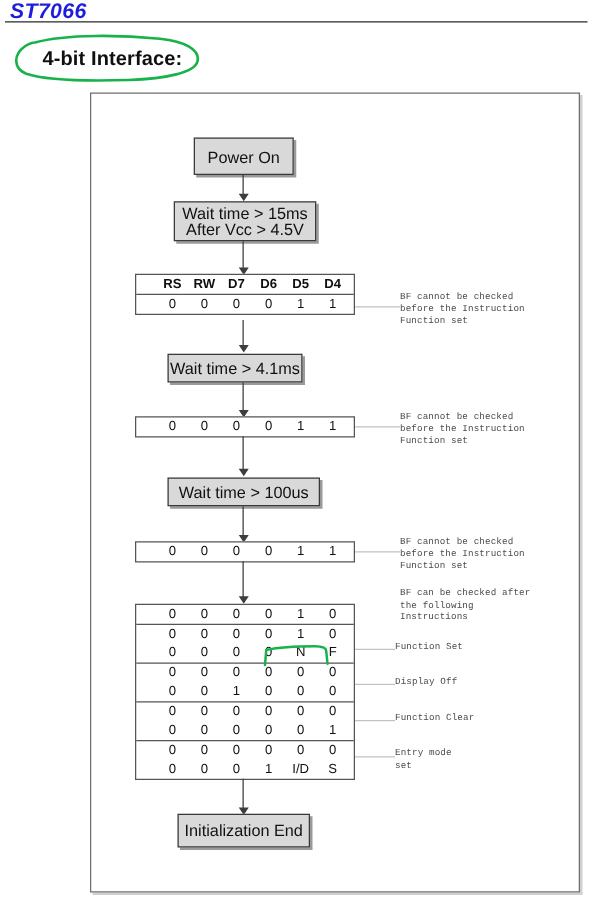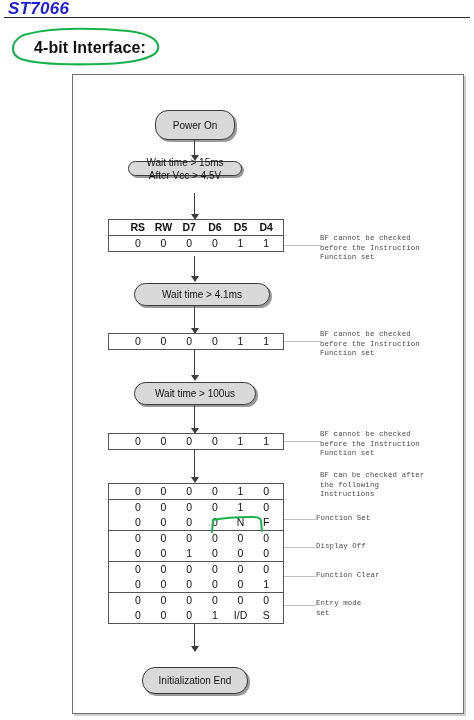--- a/index.html
+++ b/index.html
@@ -80,27 +80,27 @@
     left: 0; top: 0;
     width: 474px;
     height: 720px;
   }
 
   
   .node-round {
     position: absolute;
     background: #d9d9d9;
     border: 1.3px solid #3a3a3a;
-    border-radius: 13px;
+    border-radius: 0;
     box-sizing: border-box;
     display: flex;
     flex-direction: column;
     align-items: center;
     justify-content: center;
-    font-size: 10px;
+    font-size: 13px;
     color: #111111;
     line-height: 13px;
     box-shadow: 2px 2px 0 0 #9a9a9a;
     text-align: center;
   }
   .node-round .ln { display: block; white-space: nowrap; }
 
   
   .bit-table {
     position: absolute;
@@ -184,21 +184,21 @@
 <div id="page-frame"></div>
 
 <div id="flow">
 
   <div class="node-round" style="left:155px; top:110px; width:80px; height:30px;">
     <span class="ln">Power On</span>
   </div>
   <div class="vline" style="left:194px; top:140px; height:17px;"></div>
   <div class="arrowhead" style="left:191px; top:155px;"></div>
 
-  <div class="node-round" style="left:128px; top:161px; width:114px; height:15px;">
+  <div class="node-round" style="left:139px; top:161px; width:114px; height:32px;">
     <span class="ln">Wait time &gt; 15ms</span>
     <span class="ln">After Vcc &gt; 4.5V</span>
   </div>
   <div class="vline" style="left:194px; top:193px; height:23px;"></div>
   <div class="arrowhead" style="left:191px; top:214px;"></div>
 
   <div class="bit-table pad-left" style="left:108px; top:219px; width:176px;">
     <div class="bit-group">
       <div class="bit-row hdr">
         <span class="bit-cell">RS</span>
@@ -223,21 +223,21 @@
   <div class="leader" style="left:284px; top:245px; width:36px;"></div>
   <div class="annot" style="left:320px; top:234px; width:150px;">
     <span class="ln">BF cannot be checked</span>
     <span class="ln">before the Instruction</span>
     <span class="ln">Function set</span>
   </div>
 
   <div class="vline" style="left:194px; top:256px; height:22px;"></div>
   <div class="arrowhead" style="left:191px; top:276px;"></div>
 
-  <div class="node-round" style="left:134px; top:283px; width:136px; height:23px;">
+  <div class="node-round" style="left:134px; top:283px; width:108px; height:23px;">
     <span class="ln">Wait time &gt; 4.1ms</span>
   </div>
   <div class="vline" style="left:194px; top:306px; height:24px;"></div>
   <div class="arrowhead" style="left:191px; top:328px;"></div>
 
   <div class="bit-table pad-left" style="left:108px; top:333px; width:176px;">
     <div class="bit-group">
       <div class="bit-row">
         <span class="bit-cell">0</span>
         <span class="bit-cell">0</span>
@@ -403,17 +403,17 @@
 
   <div class="leader" style="left:284px; top:605px; width:32px;"></div>
   <div class="annot" style="left:316px; top:599px; width:120px;">
     <span class="ln">Entry mode</span>
     <span class="ln">set</span>
   </div>
 
   <div class="vline" style="left:194px; top:623px; height:25px;"></div>
   <div class="arrowhead" style="left:191px; top:646px;"></div>
 
-  <div class="node-round" style="left:142px; top:651px; width:106px; height:27px;margin-top:16px;">
+  <div class="node-round" style="left:142px; top:651px; width:106px; height:27px;">
     <span class="ln">Initialization End</span>
   </div>
 
 </div>
 
 </body></html>

